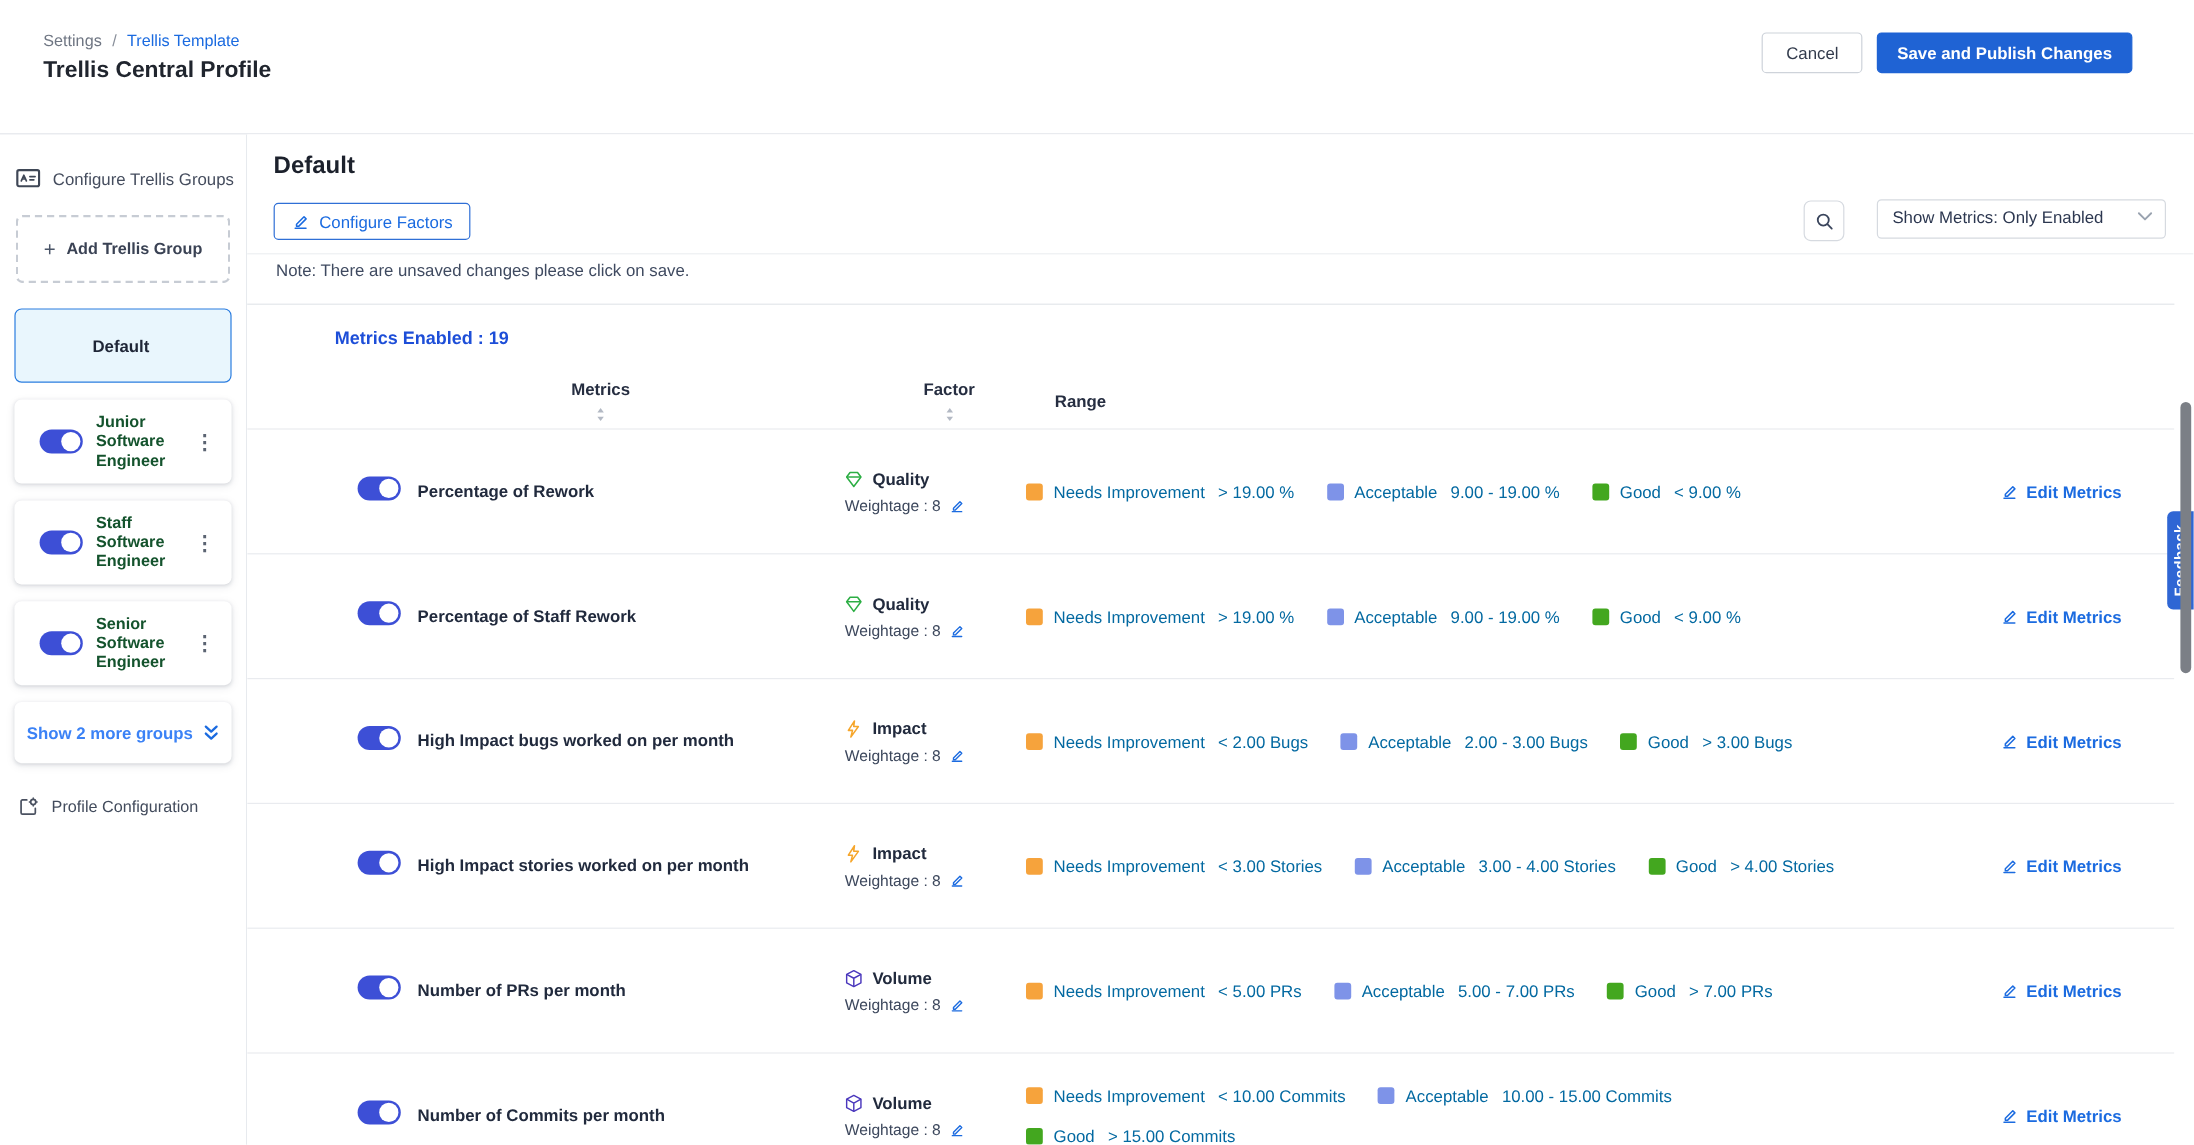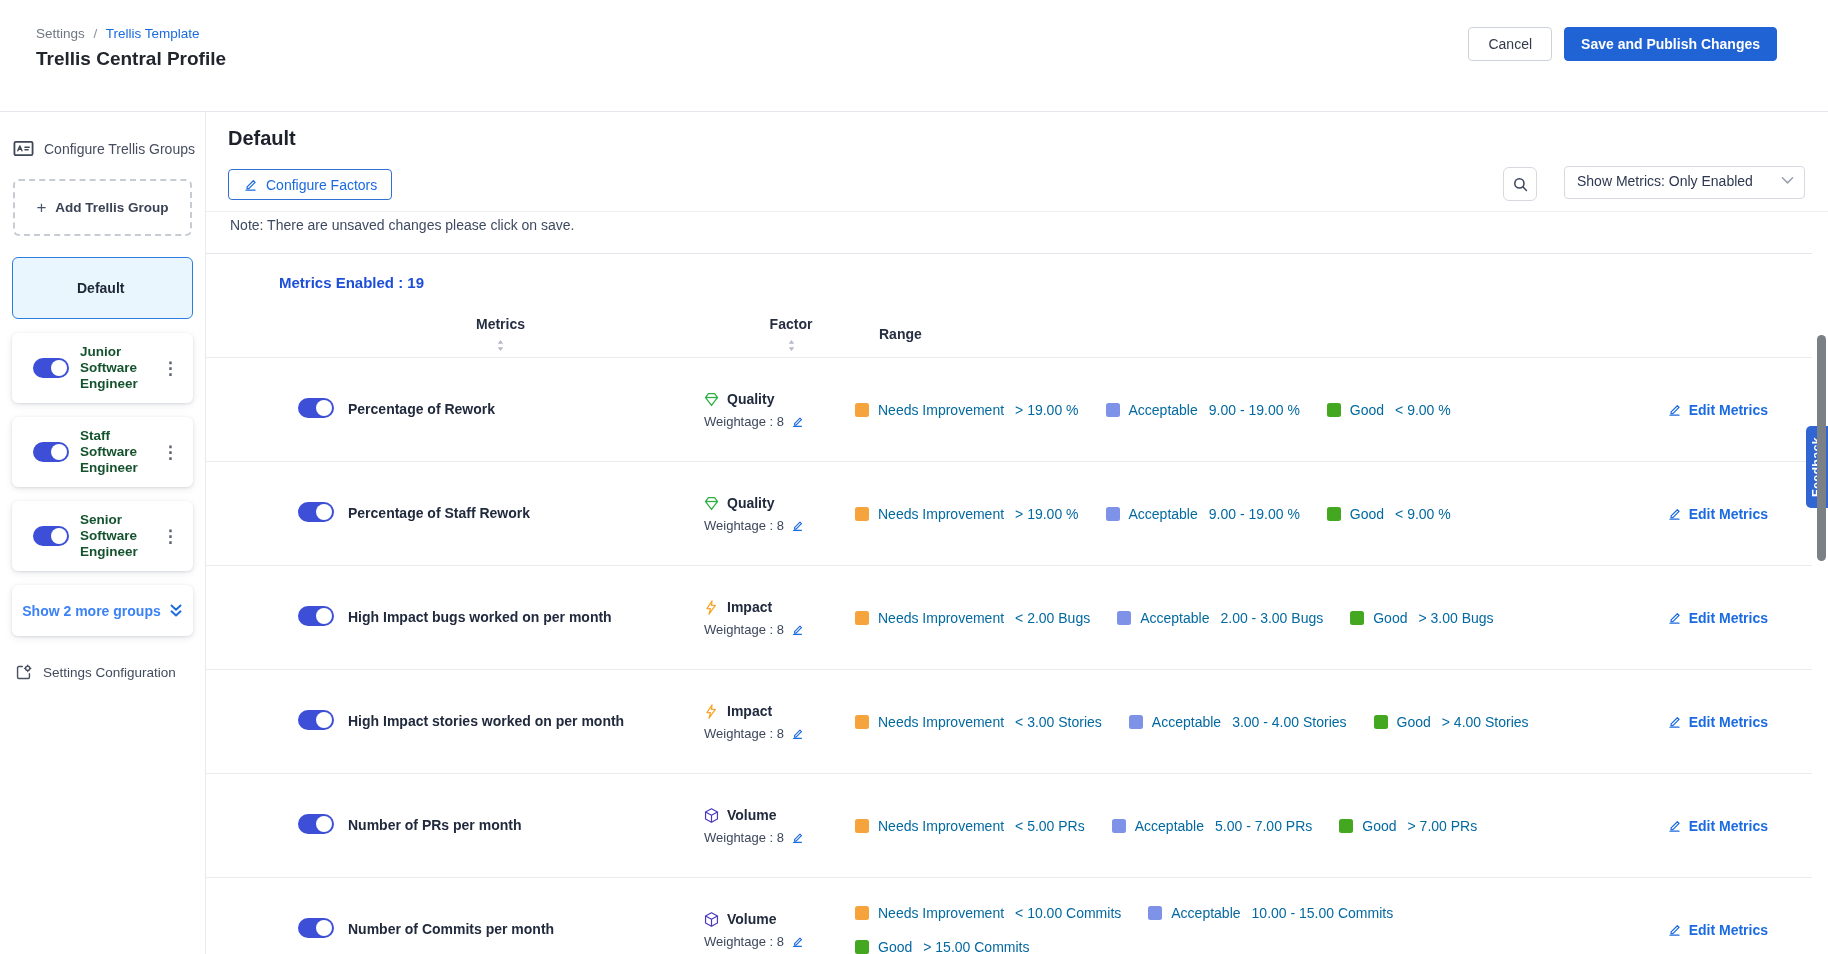--- a/index.html
+++ b/index.html
@@ -176,21 +176,21 @@
     </div>
 
     <div class="advanced-row">
       <span class="icon">
         <svg width="19" height="19" viewBox="0 0 24 24" fill="none" stroke="#4a5160" stroke-width="1.8" stroke-linecap="round">
           <path d="M10.5 4.5H6A1.5 1.5 0 0 0 4.5 6v12A1.5 1.5 0 0 0 6 19.5h12a1.5 1.5 0 0 0 1.5-1.5v-4.5"></path>
           <circle cx="17.3" cy="6.7" r="2.7"></circle>
           <path d="M17.3 2.6v1.1M17.3 9.8v1.1M13.2 6.7h1.1M20.3 6.7h1.1" stroke-width="1.5"></path>
         </svg>
       </span>
-      <span>Settings Configuration</span>
+      <span>Profile Configuration</span>
     </div>
   </aside>
 
   <main class="main">
     <div class="group-title">Default</div>
 
     <button class="configure-factors">
       <span class="pencil">
         <svg width="15" height="15" viewBox="0 0 20 20" fill="none" stroke="#1b6be0" stroke-width="1.7" stroke-linecap="round" stroke-linejoin="round">
           <path d="M4 17.5h12"></path>

